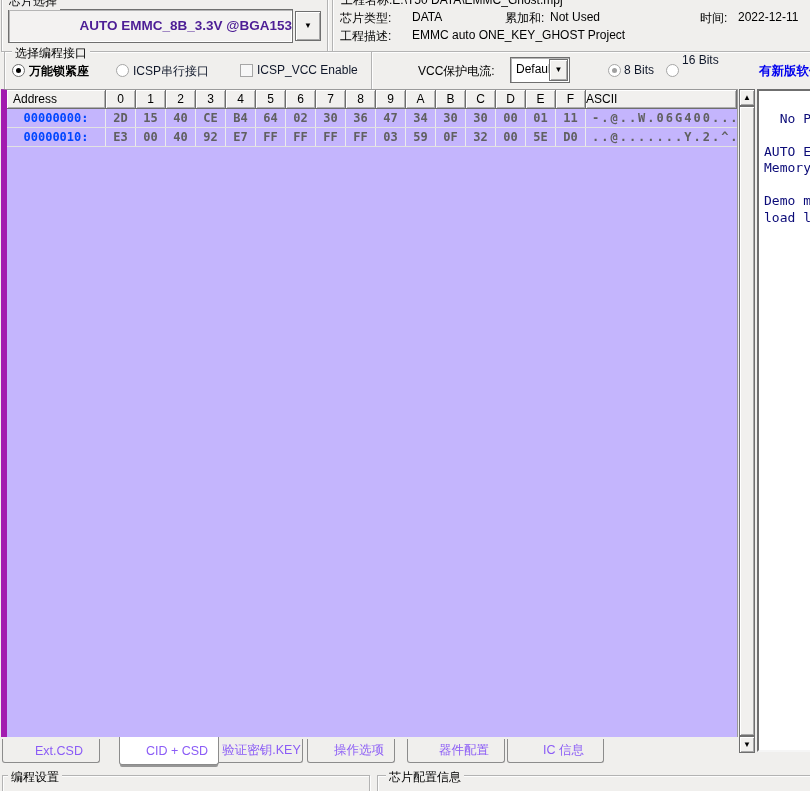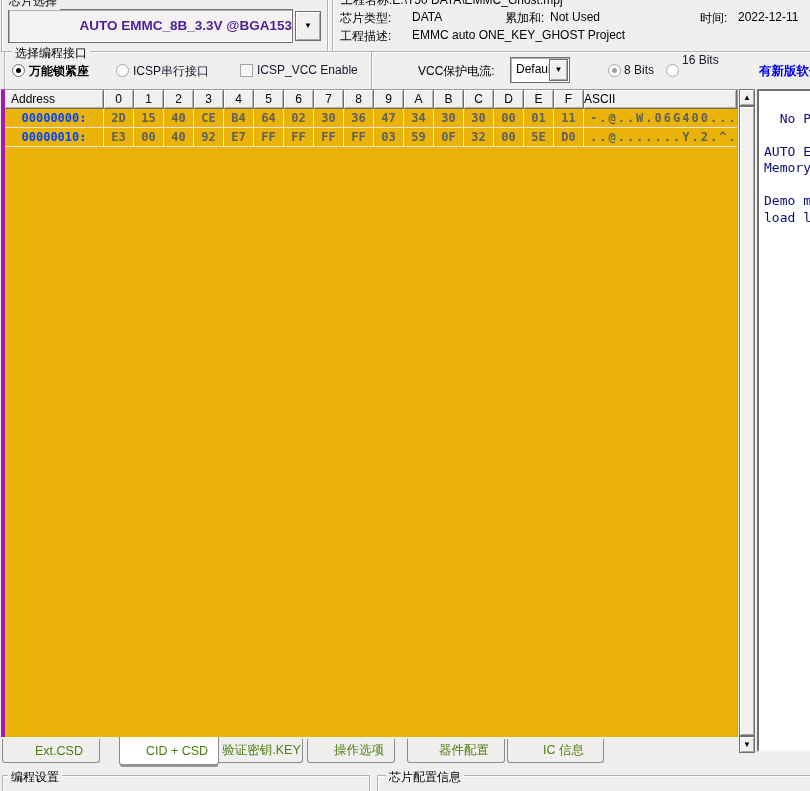--- a/index.html
+++ b/index.html
@@ -29,22 +29,22 @@
   .radio .dot{position:absolute;left:3px;top:3px;width:5px;height:5px;border-radius:50%;background:#000;}
   .radio.dis .dot{background:#a0a0a0;}
   .checkbox{position:absolute;width:11px;height:11px;background:#f7f7f7;border:1px solid #a6a6a6;}
   
   .dd{position:absolute;background:#fff;border:1px solid #6f6f6f;
     box-shadow:inset 1px 1px 0 #b5b5b5;}
   .dd .dd-text{position:absolute;left:5px;top:1px;font-size:12px;line-height:21px;color:#000;}
   .dd .dd-btn{position:absolute;right:1px;top:1px;width:17px;height:20px;}
   .link{font-size:12.5px;color:#0000ee;font-weight:bold;white-space:nowrap;}
   
-  .hex-wrap{position:absolute;left:1px;top:89px;width:737px;height:648px;background:#eab308;
-    border-top:1px solid #9a9a9a;border-left:4px solid #a21caf;border-right:1px solid #9a9a9a;box-sizing:border-box;}
+  .hex-wrap{position:absolute;left:1px;top:89px;width:737px;height:648px;background:#c4b5fd;
+    border-top:1px solid #9a9a9a;border-left:6px solid #a21caf;border-right:1px solid #9a9a9a;box-sizing:border-box;}
   .hex-head{display:flex;height:19px;}
   .hh{box-sizing:border-box;height:19px;background:#f1f0ee;border-right:1px solid #6f6f6f;border-bottom:1px solid #6f6f6f;
     box-shadow:inset 1px 1px 0 #fff, inset -1px -1px 0 #b0b0b0;
     font-size:12px;line-height:18px;color:#000;text-align:center;overflow:hidden;}
   .hh.addr{width:99px;text-align:left;padding-left:6px;}
   .hh.col{width:30px;}
   .hh.asc{flex:1;text-align:left;}
   .hr{display:flex;height:18px;border-bottom:1px solid #e2e2e2;
     font-family:"DejaVu Sans Mono","Liberation Mono",monospace;font-size:12px;font-weight:bold;}
   .ca{box-sizing:border-box;width:99px;text-align:center;line-height:18px;color:#0046ff;border-right:1px solid #ececec;}
@@ -57,21 +57,21 @@
   
   .panel{position:absolute;left:757px;top:89px;width:200px;height:663px;background:#fff;box-sizing:border-box;
     border:2px solid;border-color:#6f6f6f #f5f5f5 #f5f5f5 #6f6f6f;overflow:hidden;}
   .pl{height:16.5px;line-height:16.5px;white-space:pre;
     font-family:"DejaVu Sans Mono","Liberation Mono",monospace;font-size:13px;color:#0b0b78;}
   .panel-inner{position:absolute;left:5px;top:3px;}
   
   .tab{position:absolute;top:739px;height:24px;box-sizing:border-box;background:#f0efed;
     border:1px solid #8c8c8c;border-top:none;border-radius:0 0 3px 3px;
     display:flex;align-items:center;justify-content:center;
-    font-size:12.5px;color:#4d7c0f;white-space:nowrap;z-index:1;padding-left:16px;}
+    font-size:12.5px;color:#8b5cf6;white-space:nowrap;z-index:1;padding-left:16px;}
   .tab.active{top:737px;height:28px;background:#ffffff;z-index:2;
     box-shadow:0 3px 0 -1px #969696;}
 </style>
 </head>
 <body>
 
 <div class="grp" style="left:1px;top:-12px;width:325px;height:62px;"></div>
 <div class="grp-label" style="left:6px;top:-7px;">芯片选择</div>
 <div class="combo abs">AUTO EMMC_8B_3.3V @BGA153</div>
 <div class="btn3d abs" style="left:295px;top:11px;width:24px;height:28px;">

